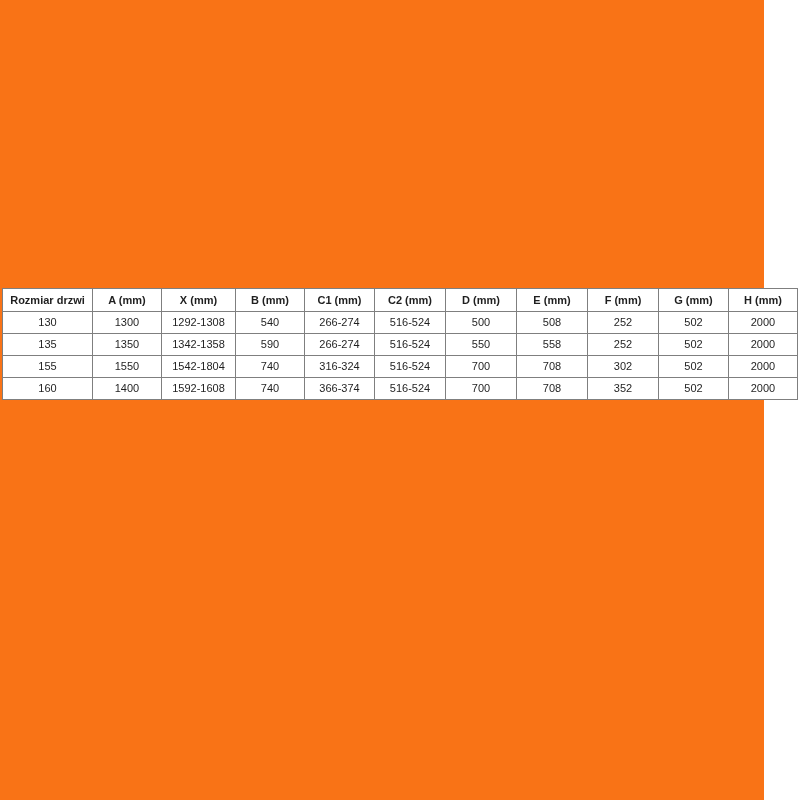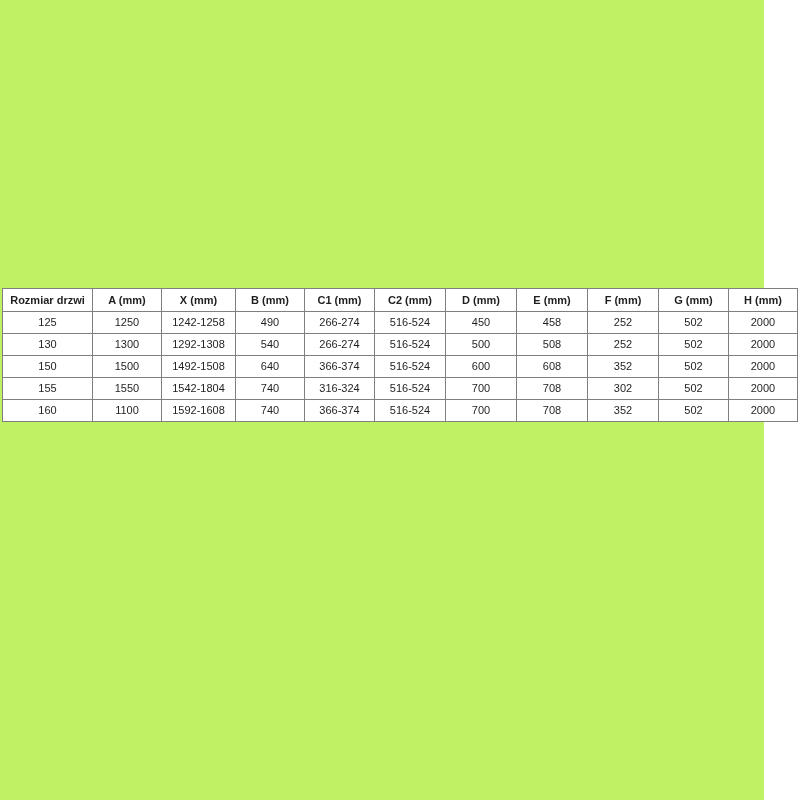--- a/index.html
+++ b/index.html
@@ -8,21 +8,21 @@
     background: #ffffff;
     width: 800px;
     height: 800px;
     font-family: "Liberation Sans", sans-serif;
     overflow: hidden;
   }
   .page {
     position: relative;
     width: 764px;
     height: 800px;
-    background: #bef264;
+    background: #f97316;
   }
   .spec-table-wrap {
     position: absolute;
     top: 288px;
     left: 2px;
     width: 796px;
   }
   table.spec-table {
     border-collapse: collapse;
     table-layout: fixed;
@@ -77,74 +77,61 @@
             <th style="border-color: rgb(127, 127, 127); color: rgb(31, 31, 31);">C2 (mm)</th>
             <th style="border-color: rgb(127, 127, 127); color: rgb(31, 31, 31);">D (mm)</th>
             <th style="border-color: rgb(127, 127, 127); color: rgb(31, 31, 31);">E (mm)</th>
             <th style="border-color: rgb(127, 127, 127); color: rgb(31, 31, 31);">F (mm)</th>
             <th style="border-color: rgb(127, 127, 127); color: rgb(31, 31, 31);">G (mm)</th>
             <th style="border-color: rgb(127, 127, 127); color: rgb(31, 31, 31);">H (mm)</th>
           </tr>
       </thead>
       <tbody>
           <tr>
-            <td style="border-color: rgb(127, 127, 127); color: rgb(31, 31, 31);">125</td>
-            <td style="border-color: rgb(127, 127, 127); color: rgb(31, 31, 31);">1250</td>
-            <td style="border-color: rgb(127, 127, 127); color: rgb(31, 31, 31);">1242-1258</td>
-            <td style="border-color: rgb(127, 127, 127); color: rgb(31, 31, 31);">490</td>
-            <td style="border-color: rgb(127, 127, 127); color: rgb(31, 31, 31);">266-274</td>
-            <td style="border-color: rgb(127, 127, 127); color: rgb(31, 31, 31);">516-524</td>
-            <td style="border-color: rgb(127, 127, 127); color: rgb(31, 31, 31);">450</td>
-            <td style="border-color: rgb(127, 127, 127); color: rgb(31, 31, 31);">458</td>
-            <td style="border-color: rgb(127, 127, 127); color: rgb(31, 31, 31);">252</td>
-            <td style="border-color: rgb(127, 127, 127); color: rgb(31, 31, 31);">502</td>
-            <td style="border-color: rgb(127, 127, 127); color: rgb(31, 31, 31);">2000</td>
-          </tr>
-          <tr>
             <td style="border-color: rgb(127, 127, 127); color: rgb(31, 31, 31);">130</td>
             <td style="border-color: rgb(127, 127, 127); color: rgb(31, 31, 31);">1300</td>
             <td style="border-color: rgb(127, 127, 127); color: rgb(31, 31, 31);">1292-1308</td>
             <td style="border-color: rgb(127, 127, 127); color: rgb(31, 31, 31);">540</td>
             <td style="border-color: rgb(127, 127, 127); color: rgb(31, 31, 31);">266-274</td>
             <td style="border-color: rgb(127, 127, 127); color: rgb(31, 31, 31);">516-524</td>
             <td style="border-color: rgb(127, 127, 127); color: rgb(31, 31, 31);">500</td>
             <td style="border-color: rgb(127, 127, 127); color: rgb(31, 31, 31);">508</td>
             <td style="border-color: rgb(127, 127, 127); color: rgb(31, 31, 31);">252</td>
             <td style="border-color: rgb(127, 127, 127); color: rgb(31, 31, 31);">502</td>
             <td style="border-color: rgb(127, 127, 127); color: rgb(31, 31, 31);">2000</td>
           </tr>
           <tr>
-            <td style="border-color: rgb(127, 127, 127); color: rgb(31, 31, 31);">150</td>
-            <td style="border-color: rgb(127, 127, 127); color: rgb(31, 31, 31);">1500</td>
-            <td style="border-color: rgb(127, 127, 127); color: rgb(31, 31, 31);">1492-1508</td>
-            <td style="border-color: rgb(127, 127, 127); color: rgb(31, 31, 31);">640</td>
-            <td style="border-color: rgb(127, 127, 127); color: rgb(31, 31, 31);">366-374</td>
+            <td style="border-color: rgb(127, 127, 127); color: rgb(31, 31, 31);">135</td>
+            <td style="border-color: rgb(127, 127, 127); color: rgb(31, 31, 31);">1350</td>
+            <td style="border-color: rgb(127, 127, 127); color: rgb(31, 31, 31);">1342-1358</td>
+            <td style="border-color: rgb(127, 127, 127); color: rgb(31, 31, 31);">590</td>
+            <td style="border-color: rgb(127, 127, 127); color: rgb(31, 31, 31);">266-274</td>
             <td style="border-color: rgb(127, 127, 127); color: rgb(31, 31, 31);">516-524</td>
-            <td style="border-color: rgb(127, 127, 127); color: rgb(31, 31, 31);">600</td>
-            <td style="border-color: rgb(127, 127, 127); color: rgb(31, 31, 31);">608</td>
-            <td style="border-color: rgb(127, 127, 127); color: rgb(31, 31, 31);">352</td>
+            <td style="border-color: rgb(127, 127, 127); color: rgb(31, 31, 31);">550</td>
+            <td style="border-color: rgb(127, 127, 127); color: rgb(31, 31, 31);">558</td>
+            <td style="border-color: rgb(127, 127, 127); color: rgb(31, 31, 31);">252</td>
             <td style="border-color: rgb(127, 127, 127); color: rgb(31, 31, 31);">502</td>
             <td style="border-color: rgb(127, 127, 127); color: rgb(31, 31, 31);">2000</td>
           </tr>
           <tr>
             <td style="border-color: rgb(127, 127, 127); color: rgb(31, 31, 31);">155</td>
             <td style="border-color: rgb(127, 127, 127); color: rgb(31, 31, 31);">1550</td>
             <td style="border-color: rgb(127, 127, 127); color: rgb(31, 31, 31);">1542-1804</td>
             <td style="border-color: rgb(127, 127, 127); color: rgb(31, 31, 31);">740</td>
             <td style="border-color: rgb(127, 127, 127); color: rgb(31, 31, 31);">316-324</td>
             <td style="border-color: rgb(127, 127, 127); color: rgb(31, 31, 31);">516-524</td>
             <td style="border-color: rgb(127, 127, 127); color: rgb(31, 31, 31);">700</td>
             <td style="border-color: rgb(127, 127, 127); color: rgb(31, 31, 31);">708</td>
             <td style="border-color: rgb(127, 127, 127); color: rgb(31, 31, 31);">302</td>
             <td style="border-color: rgb(127, 127, 127); color: rgb(31, 31, 31);">502</td>
             <td style="border-color: rgb(127, 127, 127); color: rgb(31, 31, 31);">2000</td>
           </tr>
           <tr>
             <td style="border-color: rgb(127, 127, 127); color: rgb(31, 31, 31);">160</td>
-            <td style="border-color: rgb(127, 127, 127); color: rgb(31, 31, 31);">1100</td>
+            <td style="border-color: rgb(127, 127, 127); color: rgb(31, 31, 31);">1400</td>
             <td style="border-color: rgb(127, 127, 127); color: rgb(31, 31, 31);">1592-1608</td>
             <td style="border-color: rgb(127, 127, 127); color: rgb(31, 31, 31);">740</td>
             <td style="border-color: rgb(127, 127, 127); color: rgb(31, 31, 31);">366-374</td>
             <td style="border-color: rgb(127, 127, 127); color: rgb(31, 31, 31);">516-524</td>
             <td style="border-color: rgb(127, 127, 127); color: rgb(31, 31, 31);">700</td>
             <td style="border-color: rgb(127, 127, 127); color: rgb(31, 31, 31);">708</td>
             <td style="border-color: rgb(127, 127, 127); color: rgb(31, 31, 31);">352</td>
             <td style="border-color: rgb(127, 127, 127); color: rgb(31, 31, 31);">502</td>
             <td style="border-color: rgb(127, 127, 127); color: rgb(31, 31, 31);">2000</td>
           </tr>

